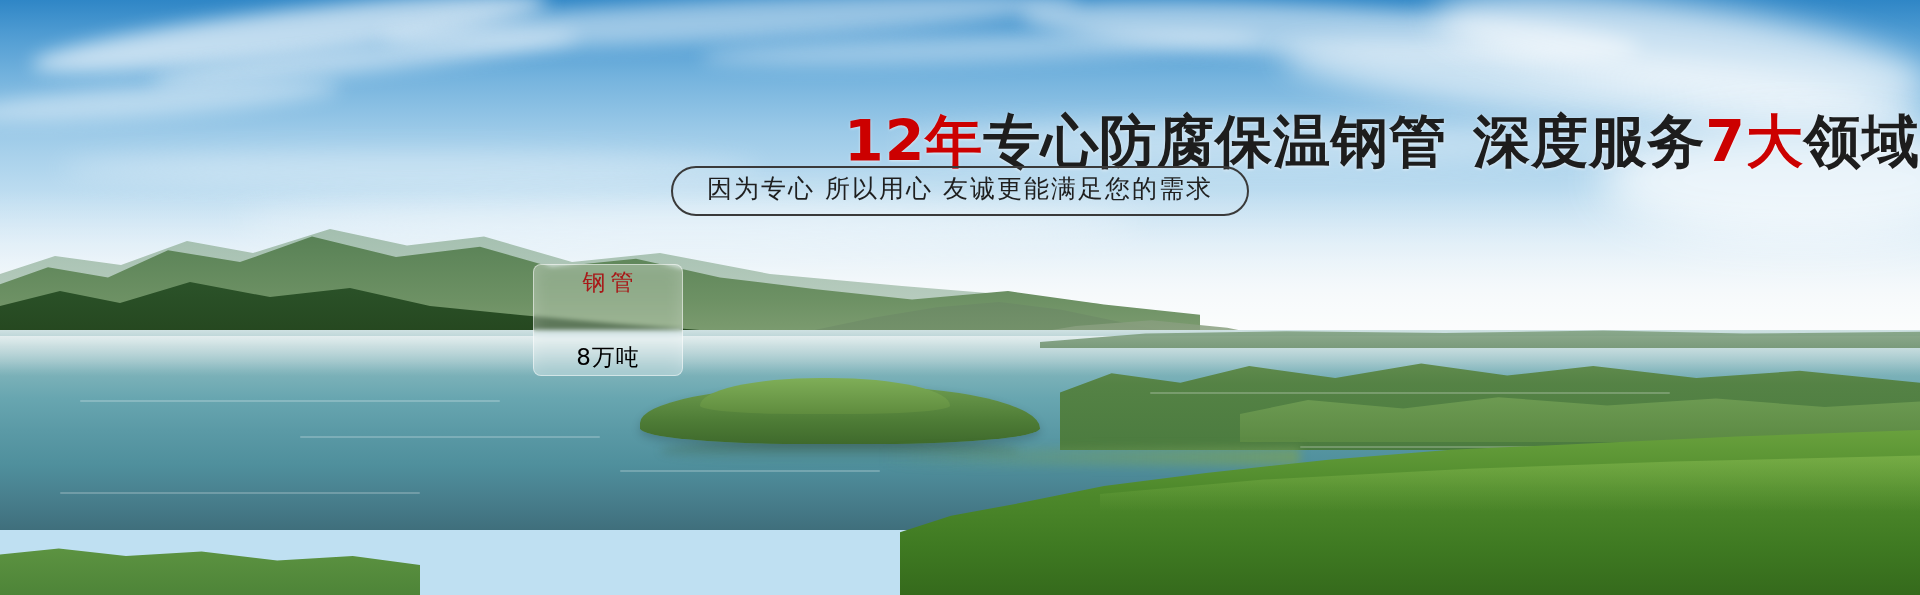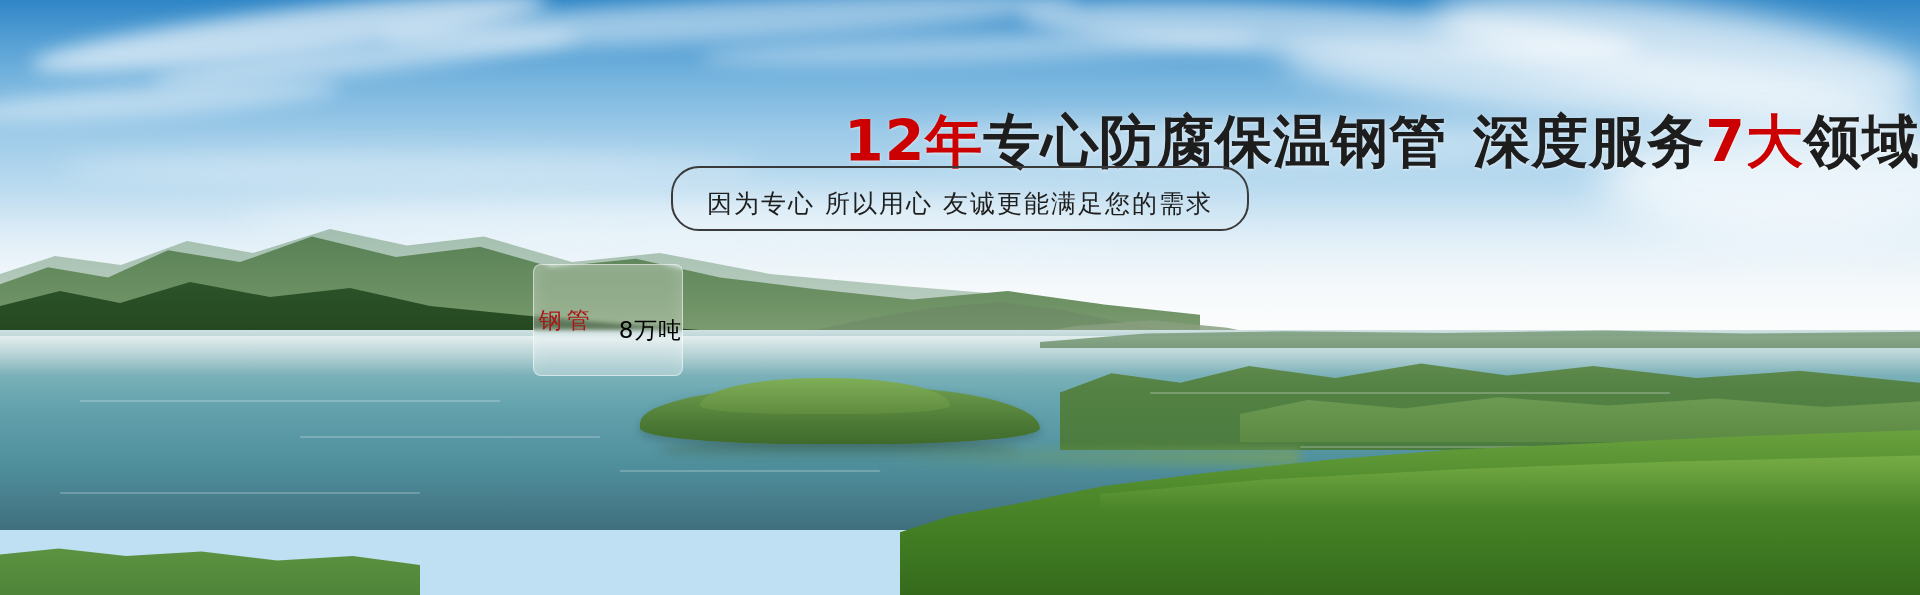--- a/index.html
+++ b/index.html
@@ -185,21 +185,21 @@
   .h-dark{color:#1d1d1d;}
   .h-gap{display:inline-block;width:26px;}
 
   .subtitle-wrap{
     position:absolute;left:0;top:166px;width:1920px;text-align:center;
   }
   .subtitle{
     display:inline-block;
     border:2px solid #3a3a3a;
     border-radius:28px;
-    padding:19px 34px 9px;
+    padding:4px 34px 9px;
     font-family:"DejaVu Sans","Liberation Sans",sans-serif;
     font-size:25px;
     color:#1f1f1f;
     letter-spacing:2px;
     white-space:nowrap;
     background:rgba(255,255,255,.06);
   }
 
   
   .cards{
@@ -207,21 +207,21 @@
     display:flex;
     gap:12px;
   }
   .card{
     width:148px;height:110px;
     border-radius:8px;
     background:rgba(255,255,255,.26);
     border:1px solid rgba(255,255,255,.55);
     backdrop-filter:blur(2px);
     display:flex;
-    flex-direction:row;
+    flex-direction:column;
     align-items:center;
     justify-content:center;
     gap:24px;
     box-shadow:inset 0 0 18px rgba(255,255,255,.18);
   }
   .card-title{
     font-family:"DejaVu Sans","Liberation Sans",sans-serif;
     font-size:23px;
     color:#a81818;
     letter-spacing:5px;

